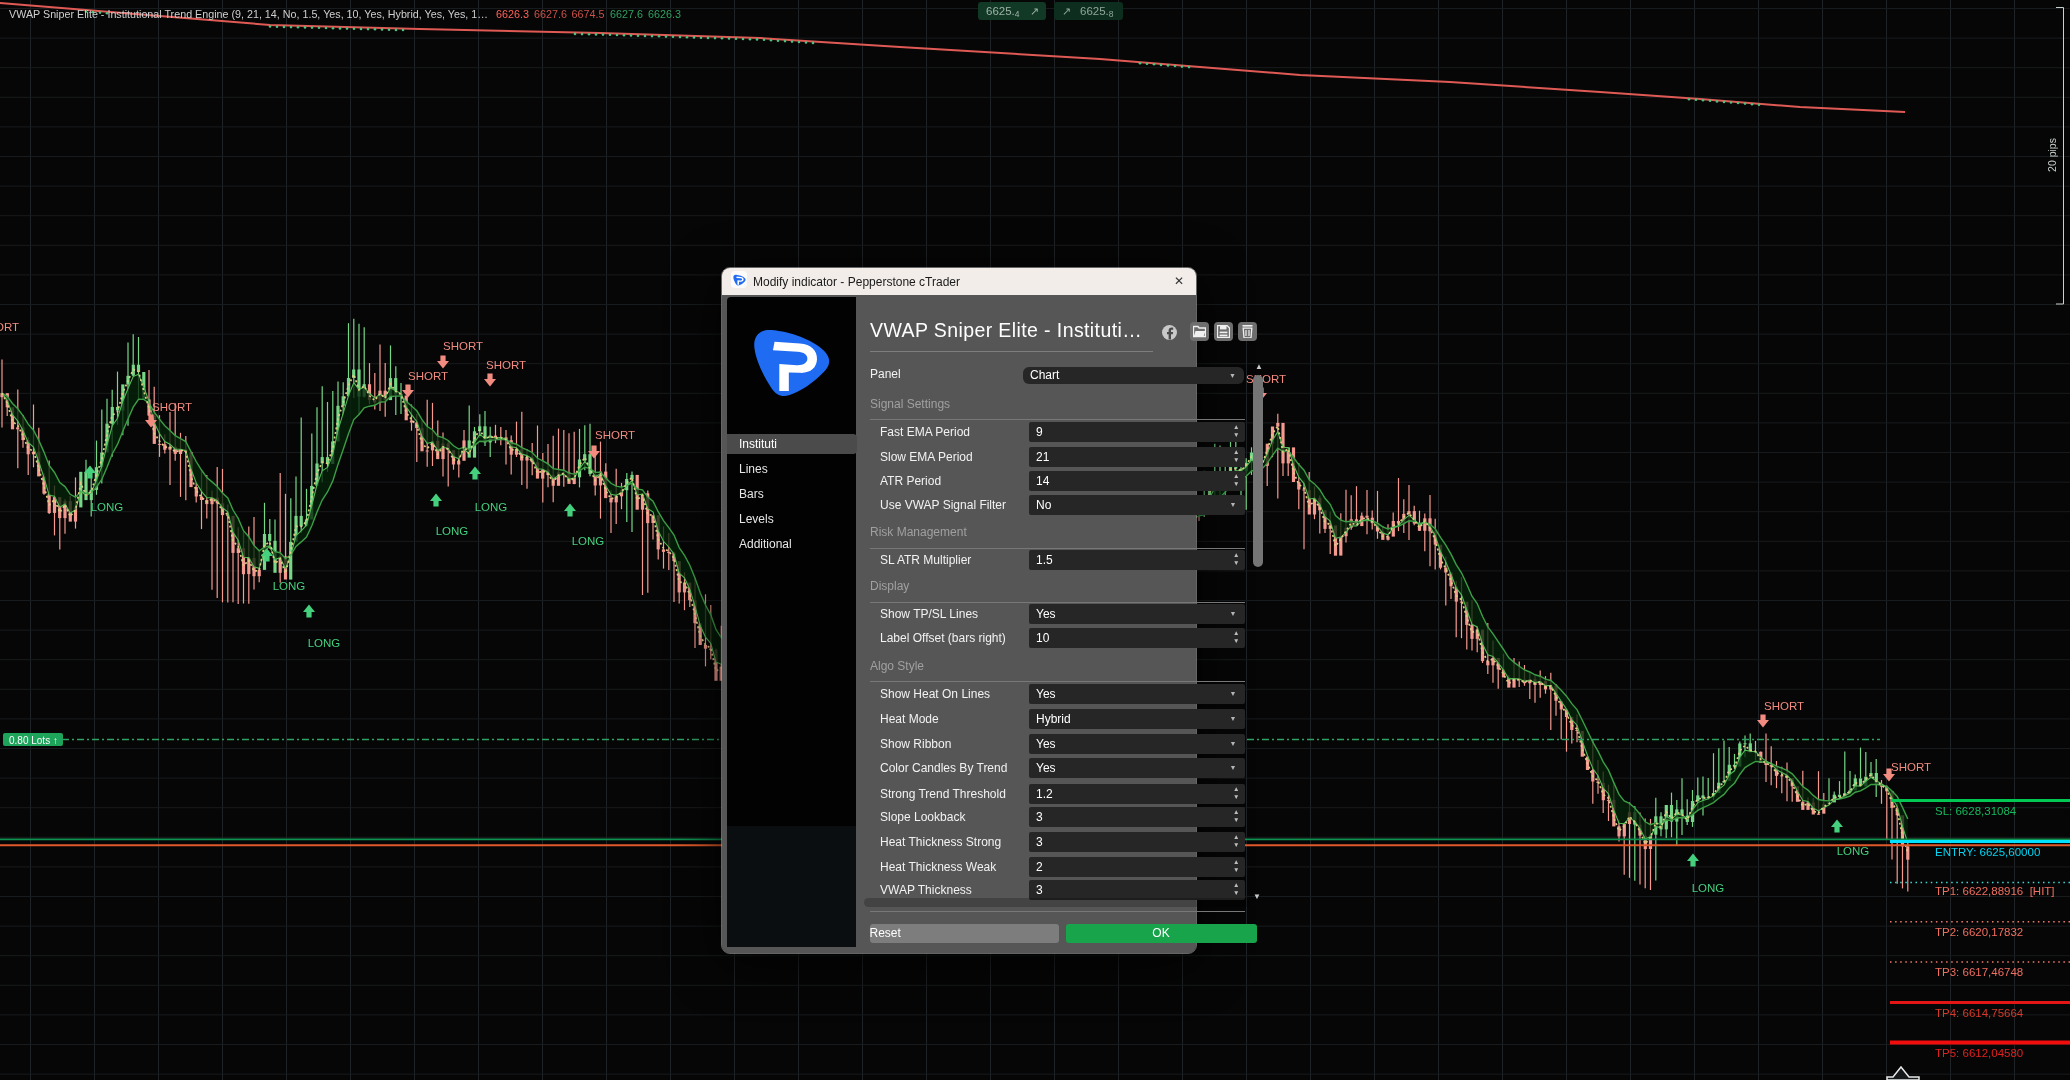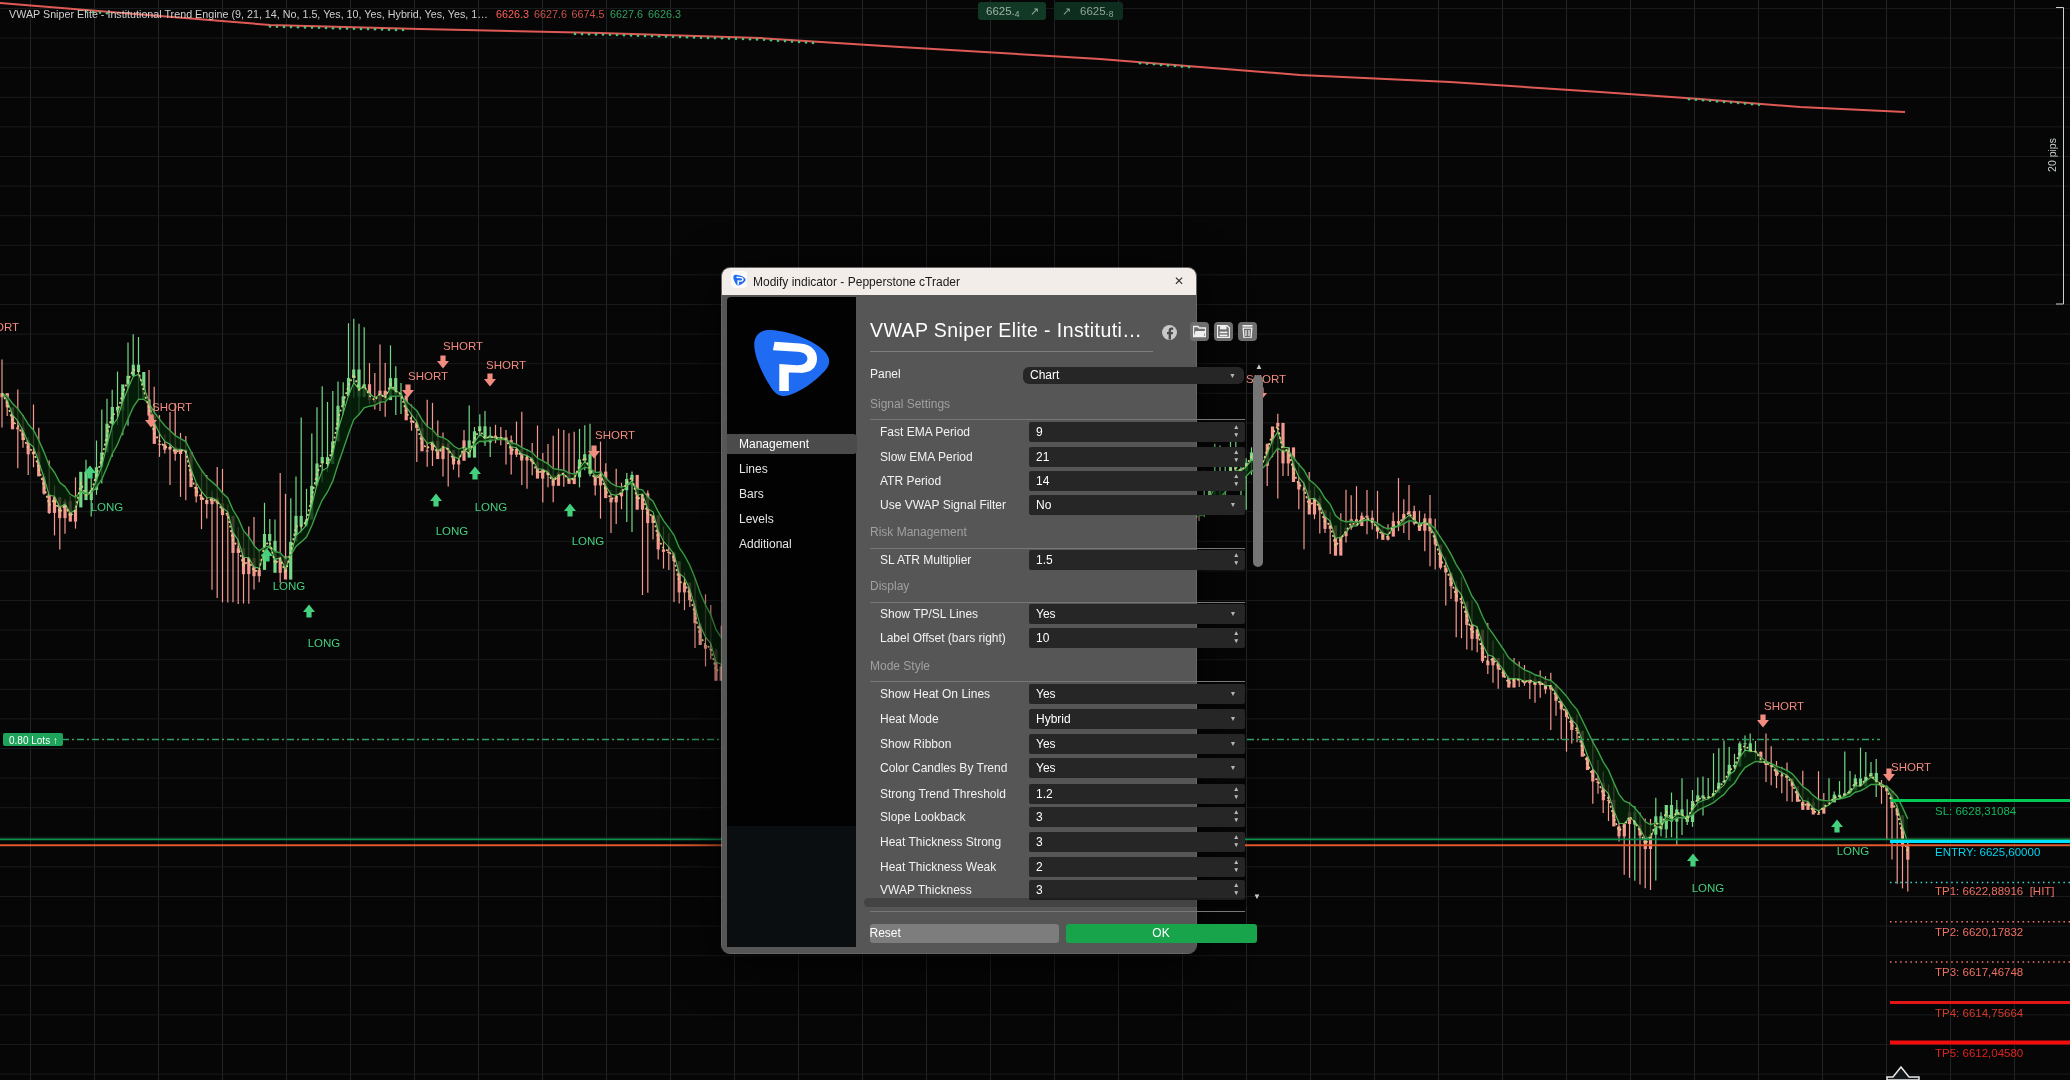--- a/index.html
+++ b/index.html
@@ -1000,21 +1000,21 @@
 </svg>
     <span id="ttxt">Modify indicator - Pepperstone cTrader</span>
     <span id="cls">✕</span>
   </div>
   <div id="side">
     <svg style="position:absolute;left:25px;top:29px" width="80" height="73" viewBox="0 0 100 92">
 <path d="M3 30 C0 14 8 4 24 5 C48 7 76 17 90 31 C99 40 99 48 91 57 C78 71 60 83 47 87 C37 90 30 87 24 78 C14 63 5 44 3 30 Z" fill="#1f6bf2"></path>
 <path d="M28 20 L60 22 C74 23 82 31 81.5 42 C81 53 73 60 59 59 L46 58.5 L46 82 L34 82 L34 48 L56 49.4 C64 49.8 69 46.6 69.4 41.6 C69.8 36.2 65 32.8 57 32.4 L26 30.6 Z" fill="#ffffff"></path>
 </svg>
     <div id="sideshade"></div>
-    <div id="selitem">Management</div>
+    <div id="selitem">Instituti</div>
     <div class="mitem" style="top:162px">Lines</div>
     <div class="mitem" style="top:187px">Bars</div>
     <div class="mitem" style="top:212px">Levels</div>
     <div class="mitem" style="top:237px">Additional</div>
   </div>
   <div id="dtitle">VWAP Sniper Elite - Instituti…</div>
   <div id="fbicon"><svg width="15" height="15" viewBox="0 0 15 15">
           <circle cx="7.5" cy="7.5" r="7.5" fill="#c9c9c9"></circle>
           <path d="M9.7 2.6 C7.8 2.6 6.6 3.7 6.6 5.6 L6.6 7 L5 7 L5 9.2 L6.6 9.2 L6.6 14.6 L9 14.6 L9 9.2 L10.8 9.2 L11.1 7 L9 7 L9 5.9 C9 5.1 9.3 4.8 10 4.8 L11.2 4.8 L11.2 2.7 C11 2.66 10.4 2.6 9.7 2.6 Z" fill="#4a4a4a"></path>
         </svg></div>
@@ -1044,21 +1044,21 @@
   <div class="row" style="top:99px">
         <div class="plbl">Panel</div>
       </div>
   <div id="panelbox">Chart<span class="dd-ar">▼</span></div>
   <div class="sec" style="top:129px">Signal Settings</div>
       <div class="sep" style="top:151px"></div>
       <div class="sec" style="top:257px">Risk Management</div>
       <div class="sep" style="top:279.5px"></div>
       <div class="sec" style="top:311.29999999999995px">Display</div>
       <div class="sep" style="top:333.5px"></div>
-      <div class="sec" style="top:391.4px">Mode Style</div>
+      <div class="sec" style="top:391.4px">Algo Style</div>
       <div class="sep" style="top:413px"></div>
   <div class="row" style="top:154.3px">
         <div class="lbl">Fast EMA Period</div>
         <div class="box">9<span class="stp">
             <span>▲</span>
             <span>▼</span>
           </span></div>
       </div>
       <div class="row" style="top:178.7px">
         <div class="lbl">Slow EMA Period</div>

